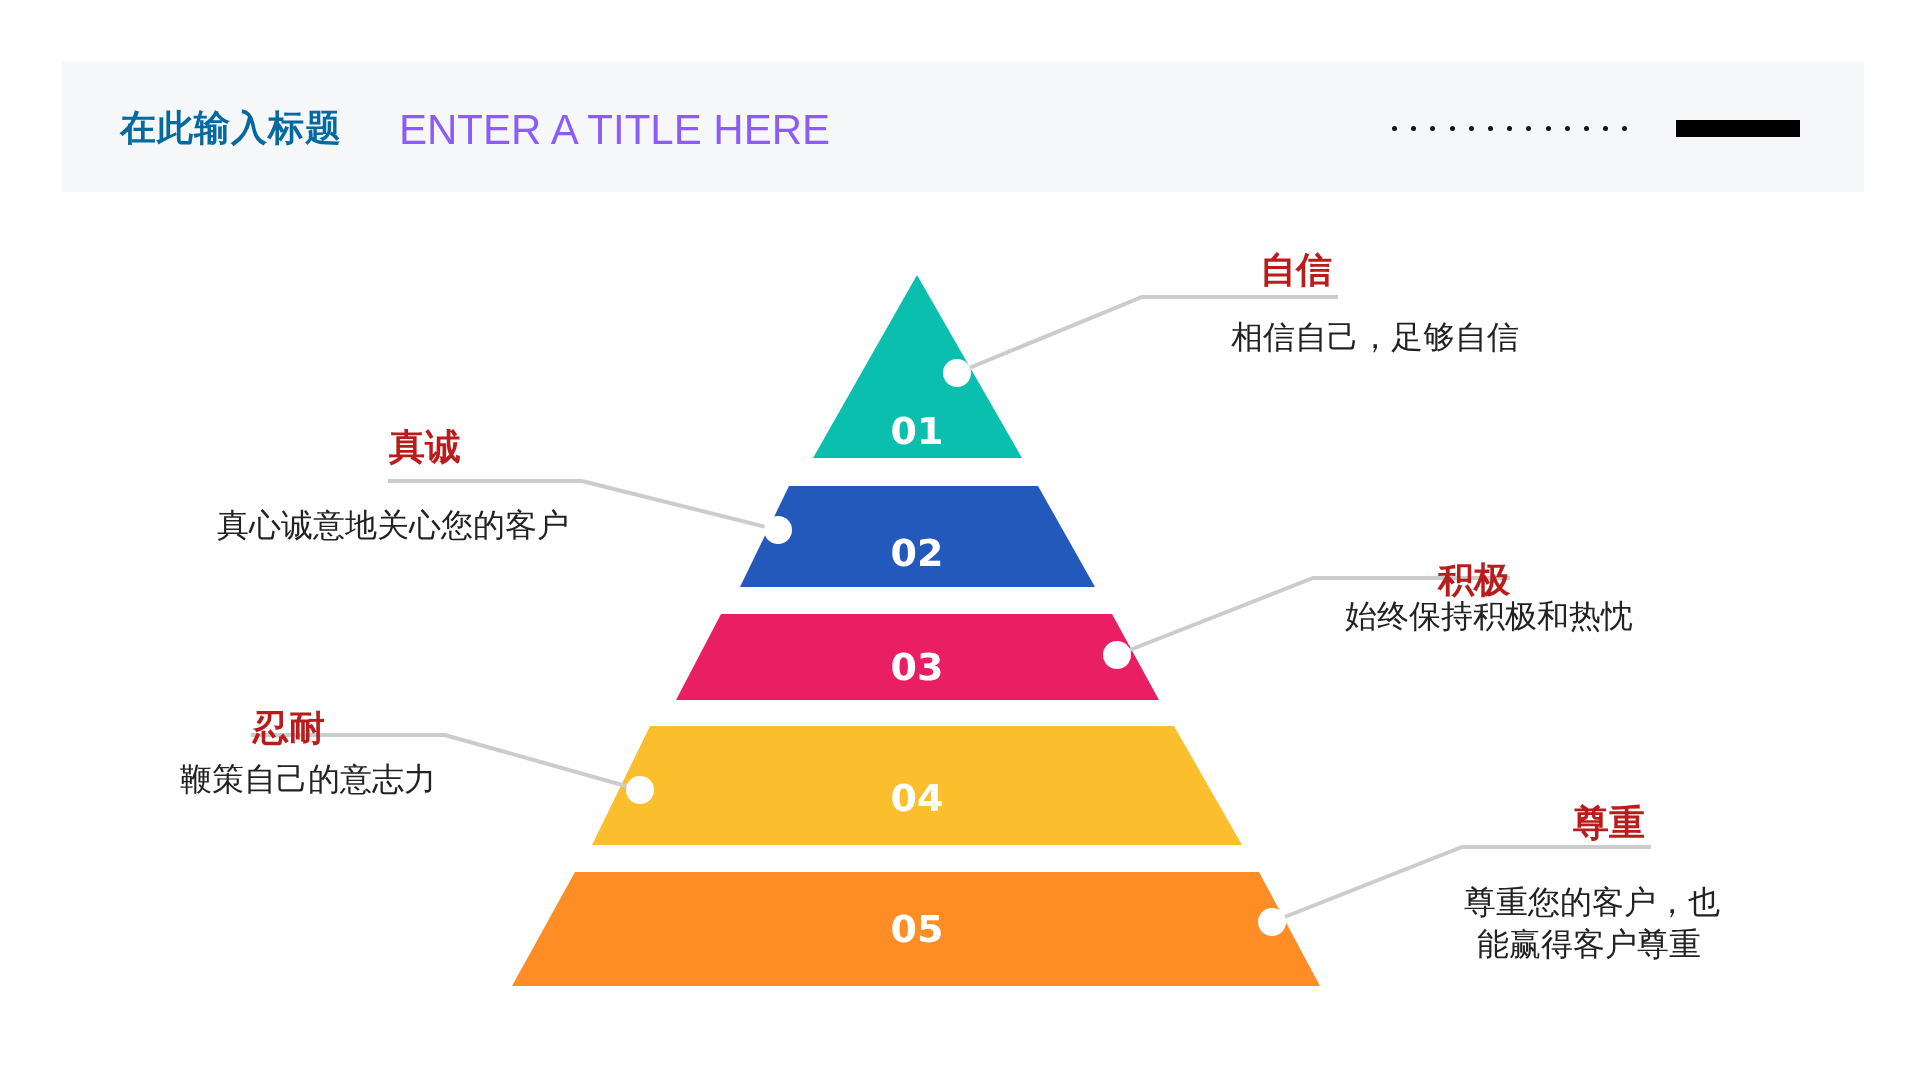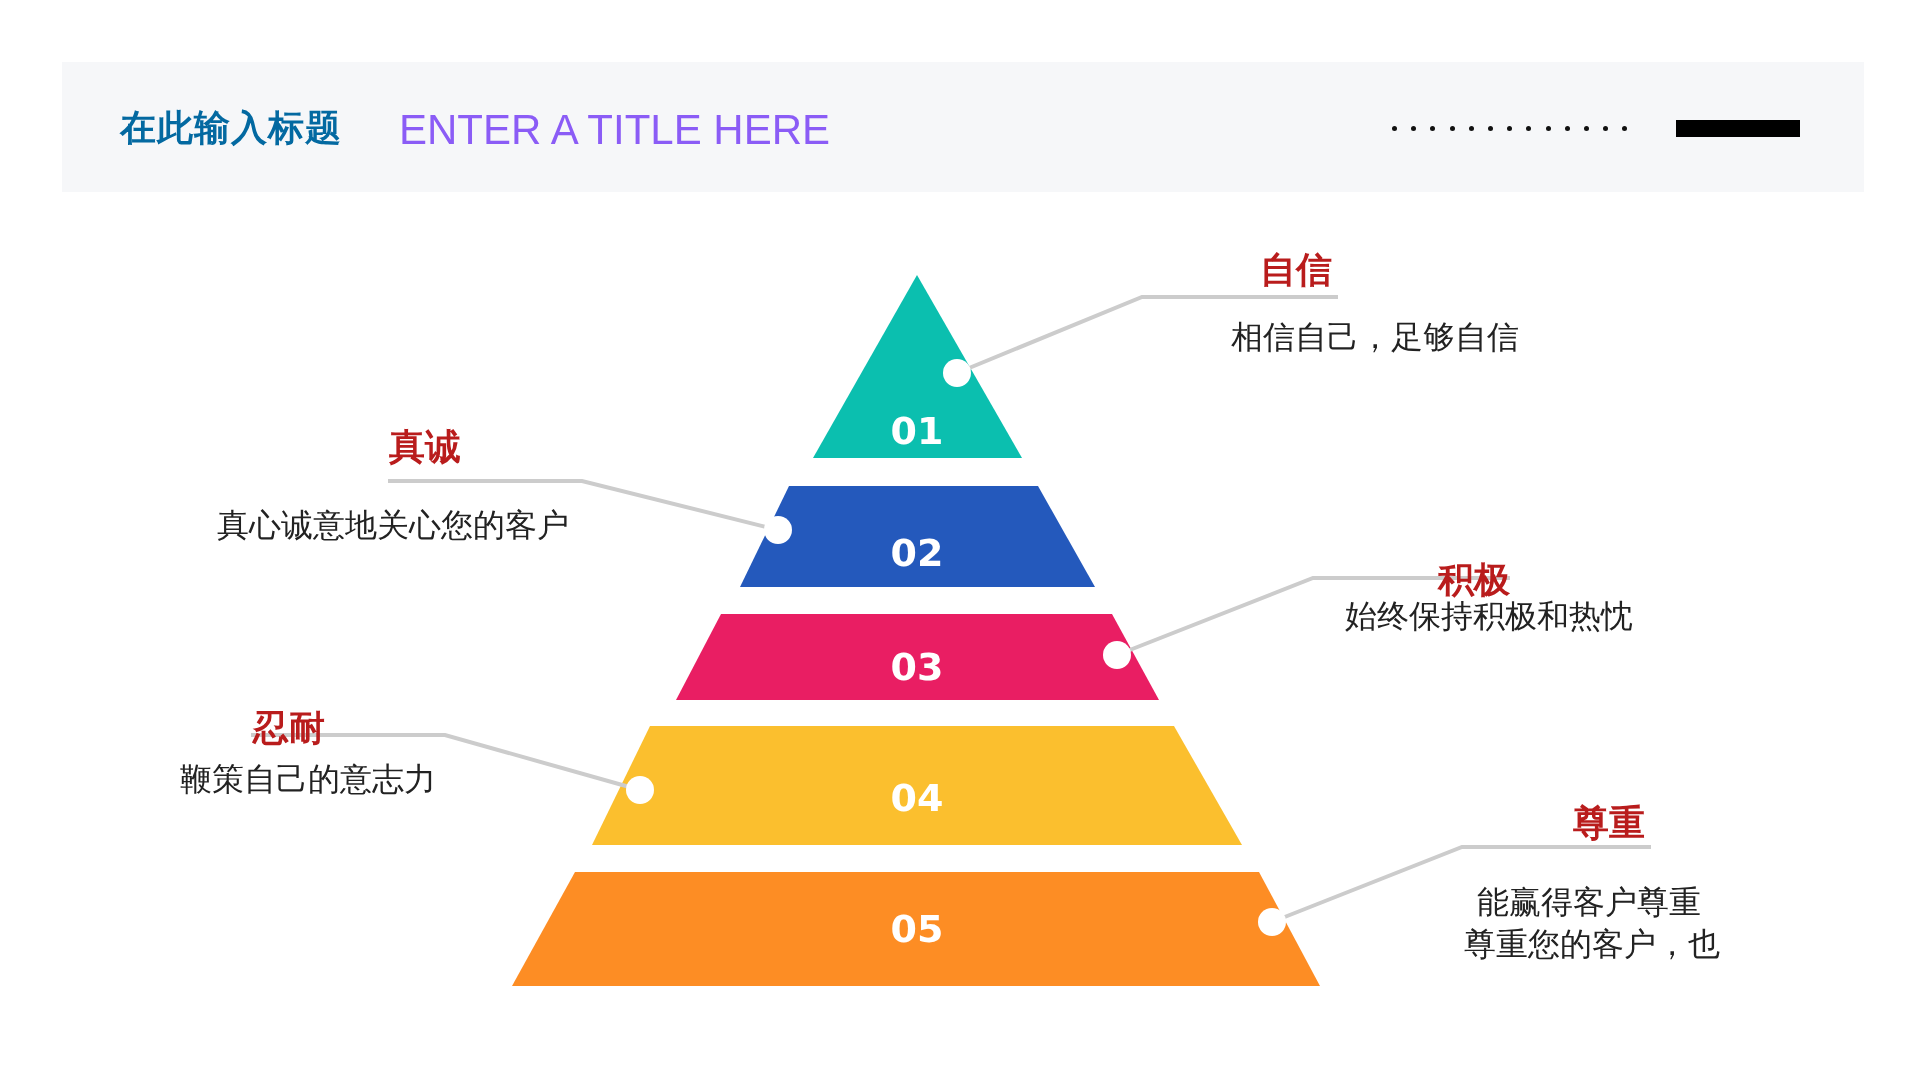--- a/index.html
+++ b/index.html
@@ -79,15 +79,15 @@
 <div class="label-desc" style="left:217px; top:507px;font-family:Liberation Mono, monospace;">真心诚意地关心您的客户</div>
 
 <div class="label-title" style="right:410px; top:556px;">积极</div>
 <div class="label-desc" style="left:1329px; top:595px;margin-left:16px;">始终保持积极和热忱</div>
 
 <div class="label-title" style="left:253px; top:704px;">忍耐</div>
 <div class="label-desc" style="left:180px; top:758px;">鞭策自己的意志力</div>
 
 <div class="label-title" style="right:275px; top:799px;">尊重</div>
 <div class="label-desc" style="left:1464px; top:881px; width:250px; text-align:center;">
+  <div>尊重您的客户，也</div>
   <div>能赢得客户尊重</div>
-  <div>尊重您的客户，也</div>
 </div>
 
 </body></html>

